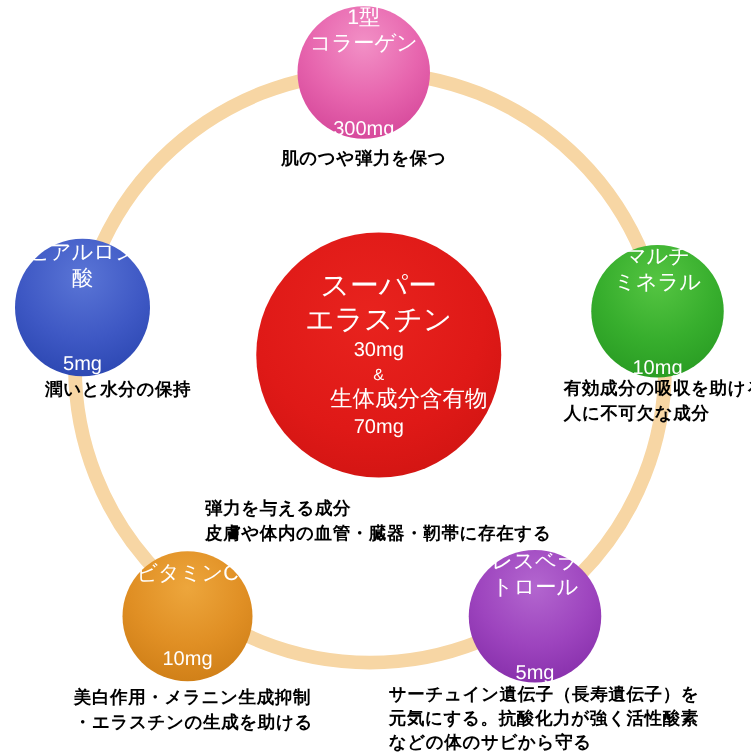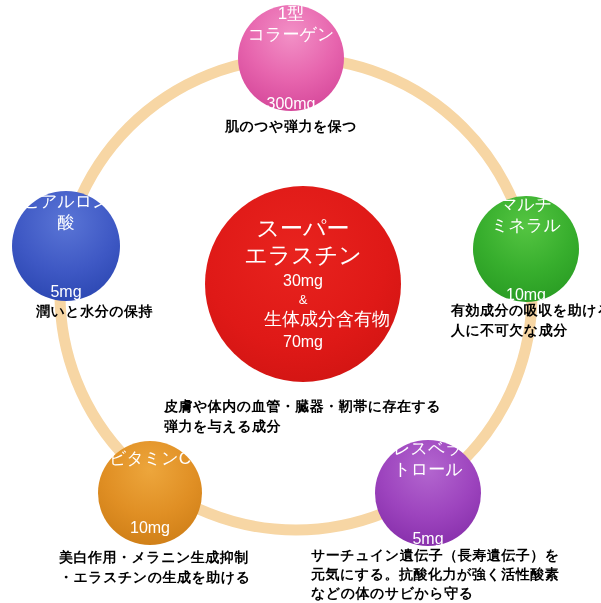--- a/index.html
+++ b/index.html
@@ -45,22 +45,22 @@
 
   <div class="bubble b-red center-bubble" style="left:205px;top:186px;">
     <div class="center-line">スーパー</div>
     <div class="center-line">エラスチン</div>
     <div class="center-amt">30mg</div>
     <div class="center-amp">&amp;</div>
     <div class="center-sub">生体成分含有物</div>
     <div class="center-amt">70mg</div>
   </div>
   <div class="label" style="left:164px;top:396px;">
+    <div>弾力を与える成分</div>
     <div>皮膚や体内の血管・臓器・靭帯に存在する</div>
-    <div>弾力を与える成分</div>
   </div>
 
   <div class="bubble bubble-sm b-pink" style="left:238px;top:5px;">
     <div class="bubble-line">1型</div>
     <div class="bubble-line">コラーゲン</div>
     <div class="bubble-amount">300mg</div>
   </div>
   <div class="label label-top" style="left:291px;top:116px;">
     <div>肌のつや弾力を保つ</div>
   </div>

